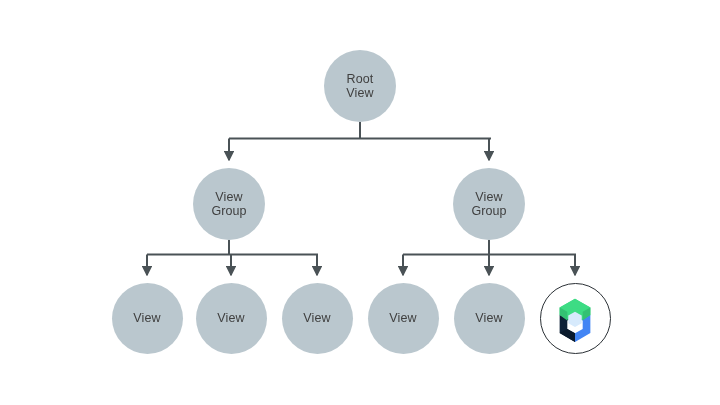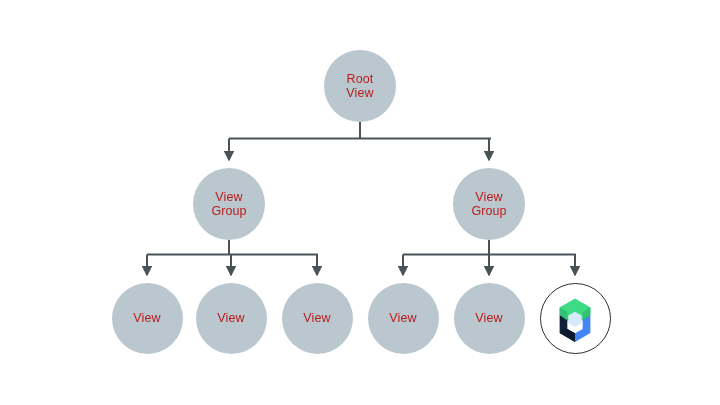--- a/index.html
+++ b/index.html
@@ -32,21 +32,21 @@
     justify-content: center;
     text-align: center;
     box-sizing: border-box;
   }
   .node-plain {
     background: #bac7ce;
   }
   .node-label {
     font-size: 12.5px;
     line-height: 14.5px;
-    color: #b91c1c;
+    color: #404040;
     letter-spacing: 0.1px;
     white-space: pre-line;
     user-select: none;
   }
   .node-logo {
     background: #ffffff;
     border: 1.6px solid #2b3136;
   }
   .logo-wrap {
     width: 48px;

